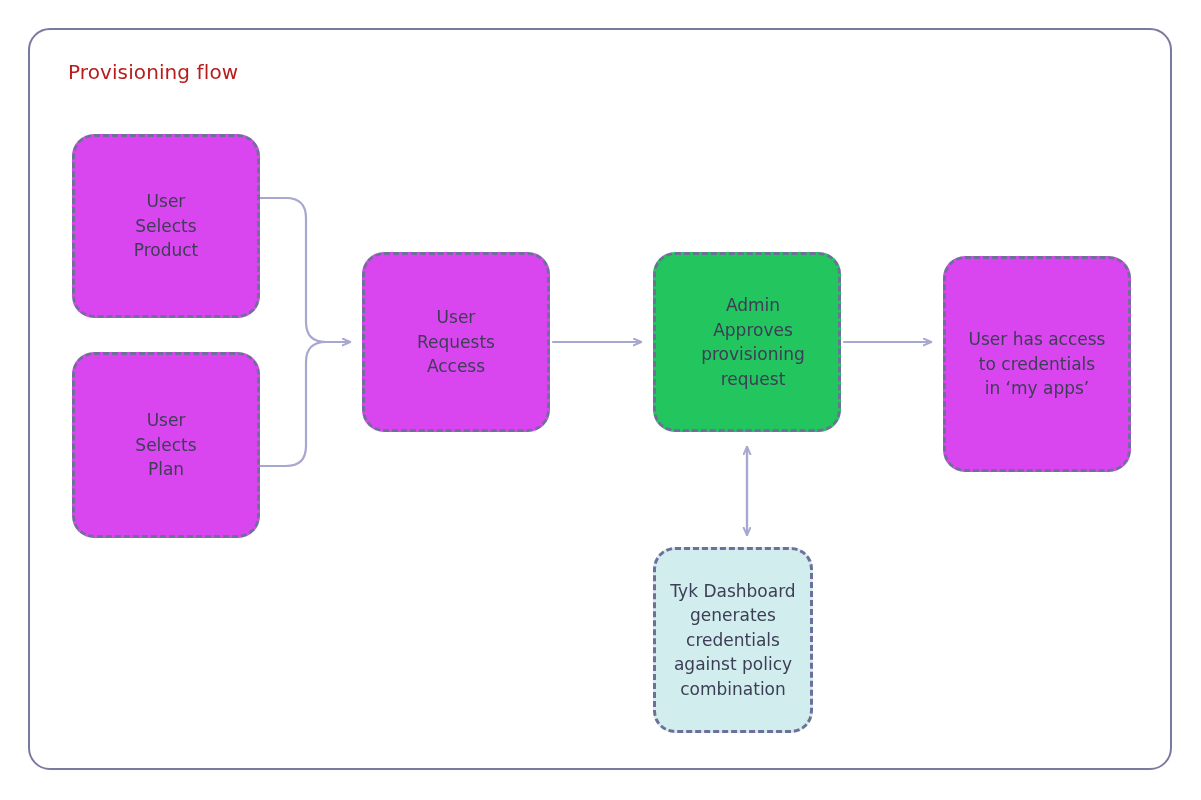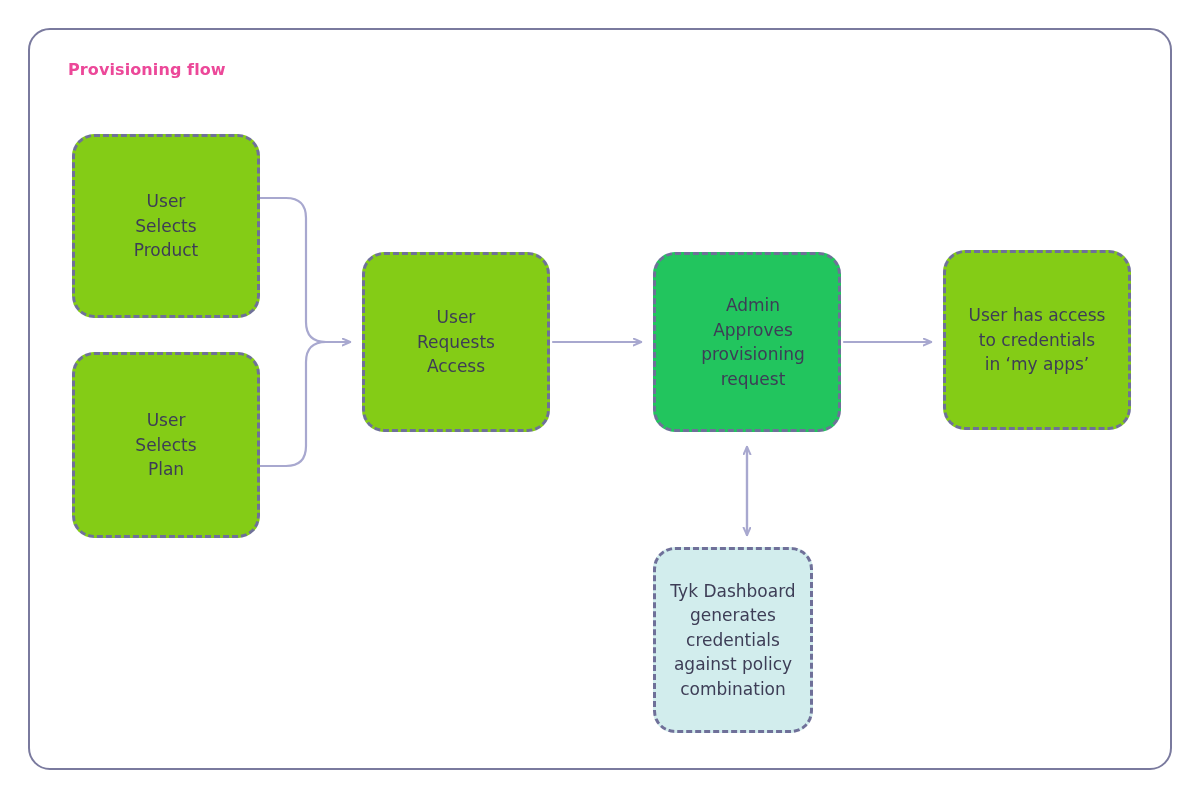--- a/index.html
+++ b/index.html
@@ -27,23 +27,23 @@
     height: 742px;
     border: 2px solid #7a7a9e;
     border-radius: 22px;
     box-sizing: border-box;
     background: #ffffff;
   }
   .diagram-title {
     position: absolute;
     left: 68px;
     top: 60px;
-    font-size: 16px;
-    font-weight: 700;
-    color: #ec4899;
+    font-size: 20px;
+    font-weight: 400;
+    color: #b91c1c;
     letter-spacing: 0.1px;
     white-space: nowrap;
   }
   svg.edges {
     position: absolute;
     left: 0;
     top: 0;
     width: 1201px;
     height: 800px;
     overflow: visible;
@@ -56,30 +56,30 @@
     display: flex;
     align-items: center;
     justify-content: center;
     text-align: center;
     color: #3d3d56;
     font-size: 17px;
     line-height: 24.5px;
     padding: 6px 8px;
     white-space: pre-line;
   }
-  .node.lavender { background: #84cc16; }
+  .node.lavender { background: #d946ef; }
   .node.yellow   { background: #22c55e; padding-left: 20px; }
   .node.teal     { background: #d2eded; }
 
   
   #node-user-selects-product { left: 72px;  top: 134px; width: 188px; height: 184px; }
   #node-user-selects-plan    { left: 72px;  top: 352px; width: 188px; height: 186px; }
   #node-user-requests-access { left: 362px; top: 252px; width: 188px; height: 180px; }
   #node-admin-approves       { left: 653px; top: 252px; width: 188px; height: 180px; }
-  #node-user-has-access      { left: 943px; top: 250px; width: 188px; height: 180px; }
+  #node-user-has-access      { left: 943px; top: 256px; width: 188px; height: 216px; }
   #node-tyk-dashboard        { left: 653px; top: 547px; width: 160px; height: 186px; }
 </style>
 </head>
 <body>
 
 <div id="canvas">
 
   <div class="frame"></div>
 
   <div class="diagram-title">Provisioning flow</div>

